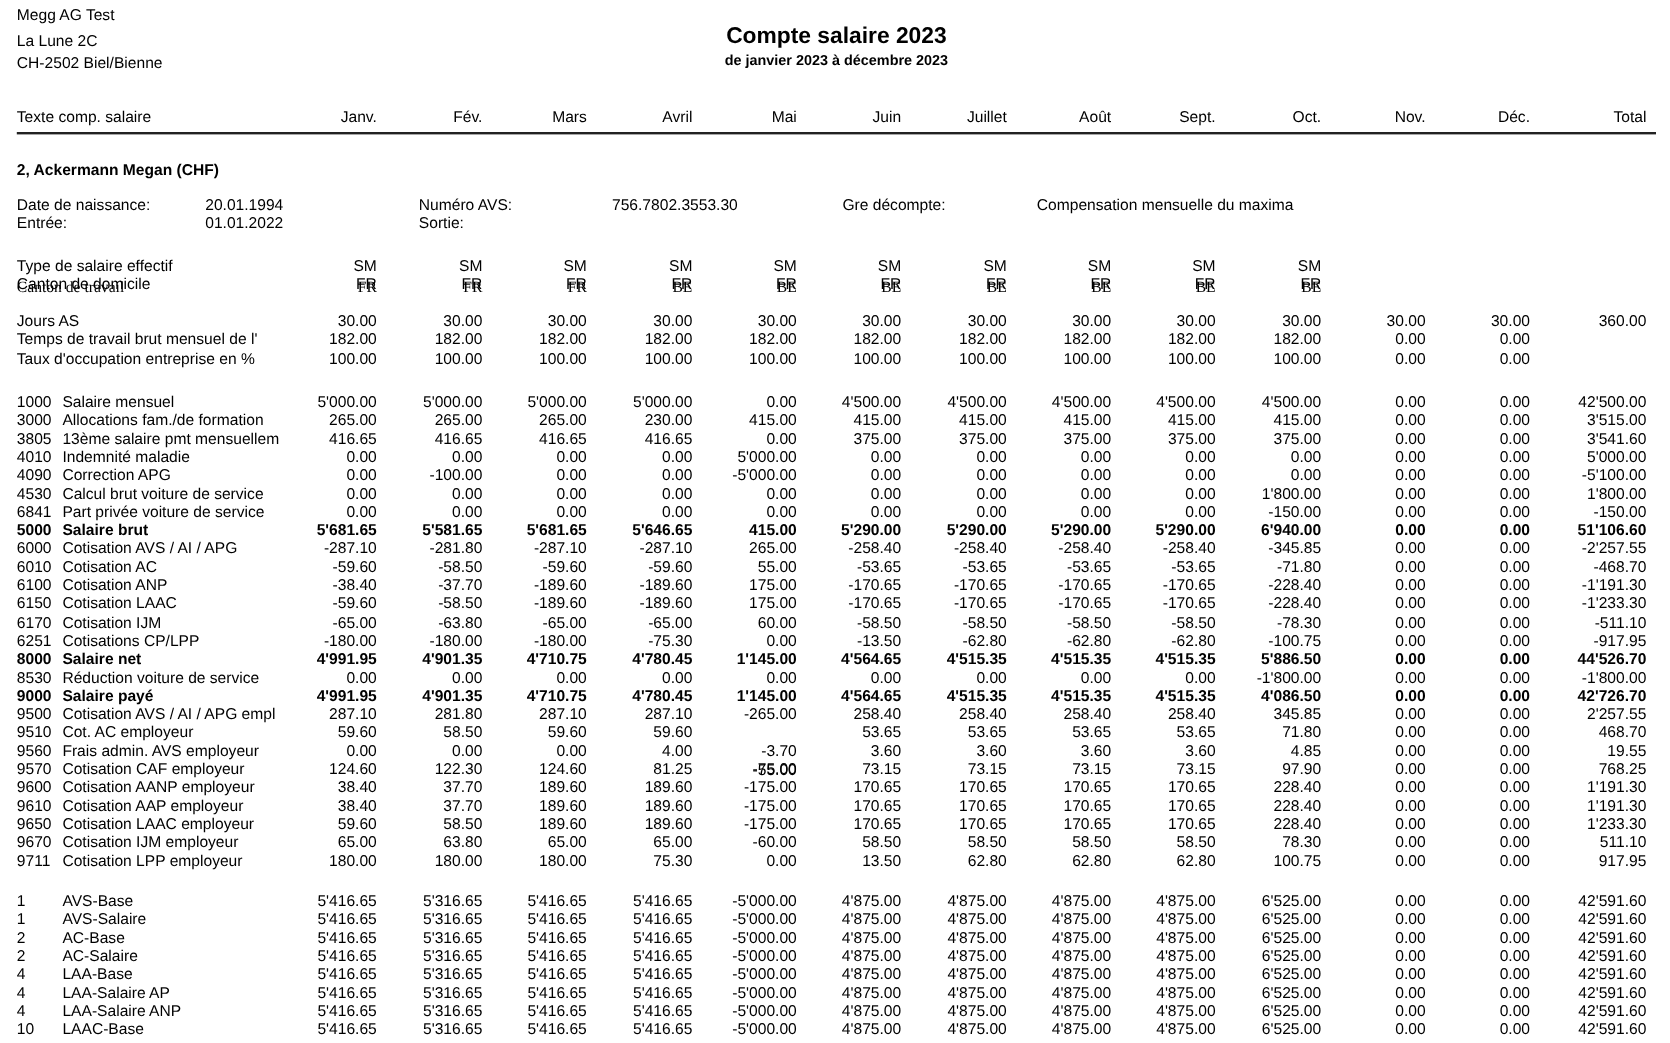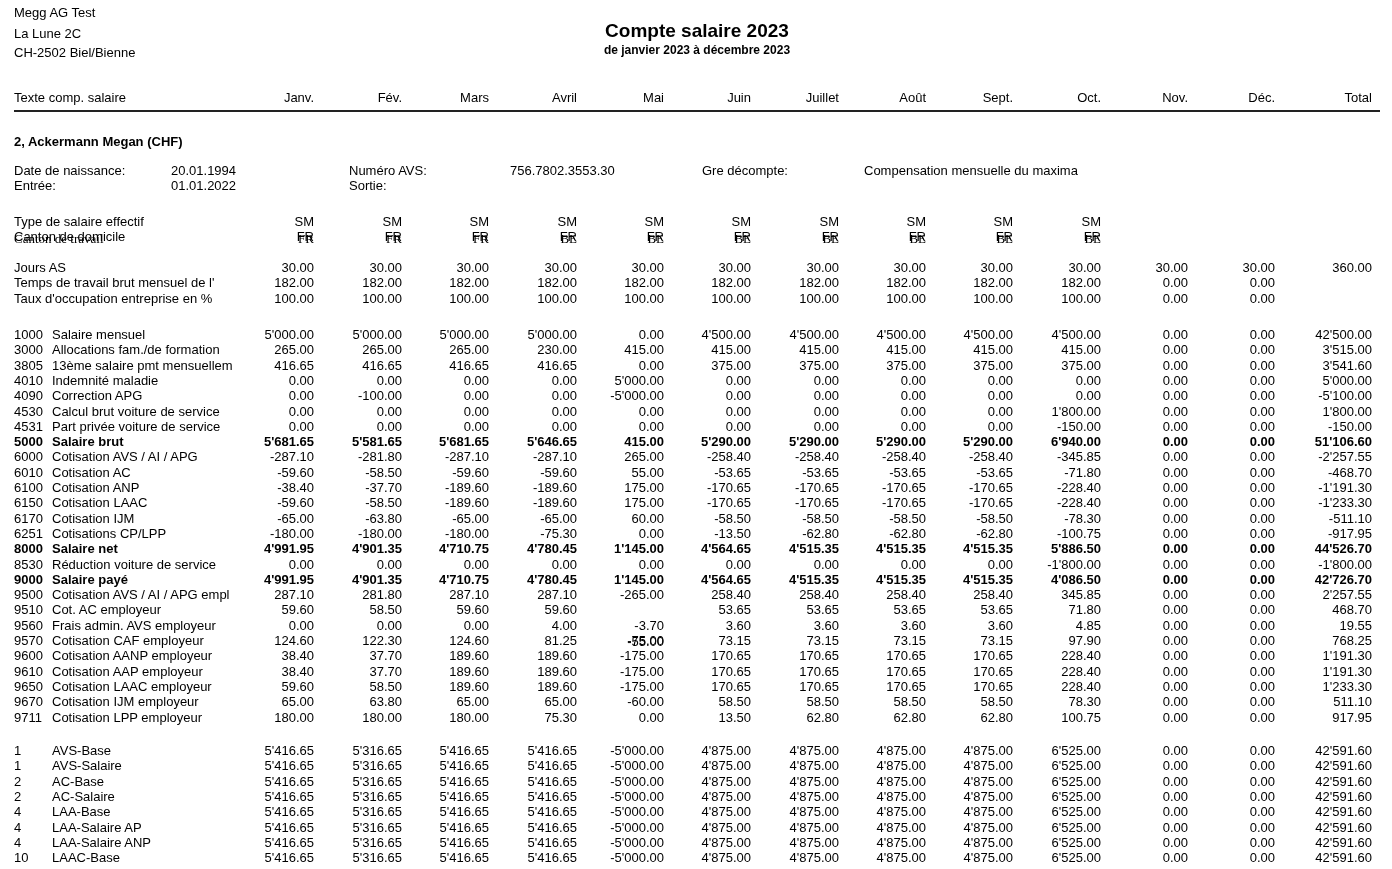--- a/index.html
+++ b/index.html
@@ -256,21 +256,21 @@
       <span class="c" style="left: 661px;">0.00</span>
       <span class="c" style="left: 749px;">0.00</span>
       <span class="c" style="left: 836px;">0.00</span>
       <span class="c" style="left: 923px;">0.00</span>
       <span class="c" style="left: 1011px;">1'800.00</span>
       <span class="c" style="left: 1098px;">0.00</span>
       <span class="c" style="left: 1185px;">0.00</span>
       <span class="c" style="left: 1282px;">1'800.00</span>
     </div>
     <div class="row" style="top: 418.8px;">
-      <span class="code">4531</span>
+      <span class="code">6841</span>
       <span class="lbl2">Part privée voiture de service</span>
       <span class="c" style="left: 224px;">0.00</span>
       <span class="c" style="left: 312px;">0.00</span>
       <span class="c" style="left: 399px;">0.00</span>
       <span class="c" style="left: 487px;">0.00</span>
       <span class="c" style="left: 574px;">0.00</span>
       <span class="c" style="left: 661px;">0.00</span>
       <span class="c" style="left: 749px;">0.00</span>
       <span class="c" style="left: 836px;">0.00</span>
       <span class="c" style="left: 923px;">0.00</span>

